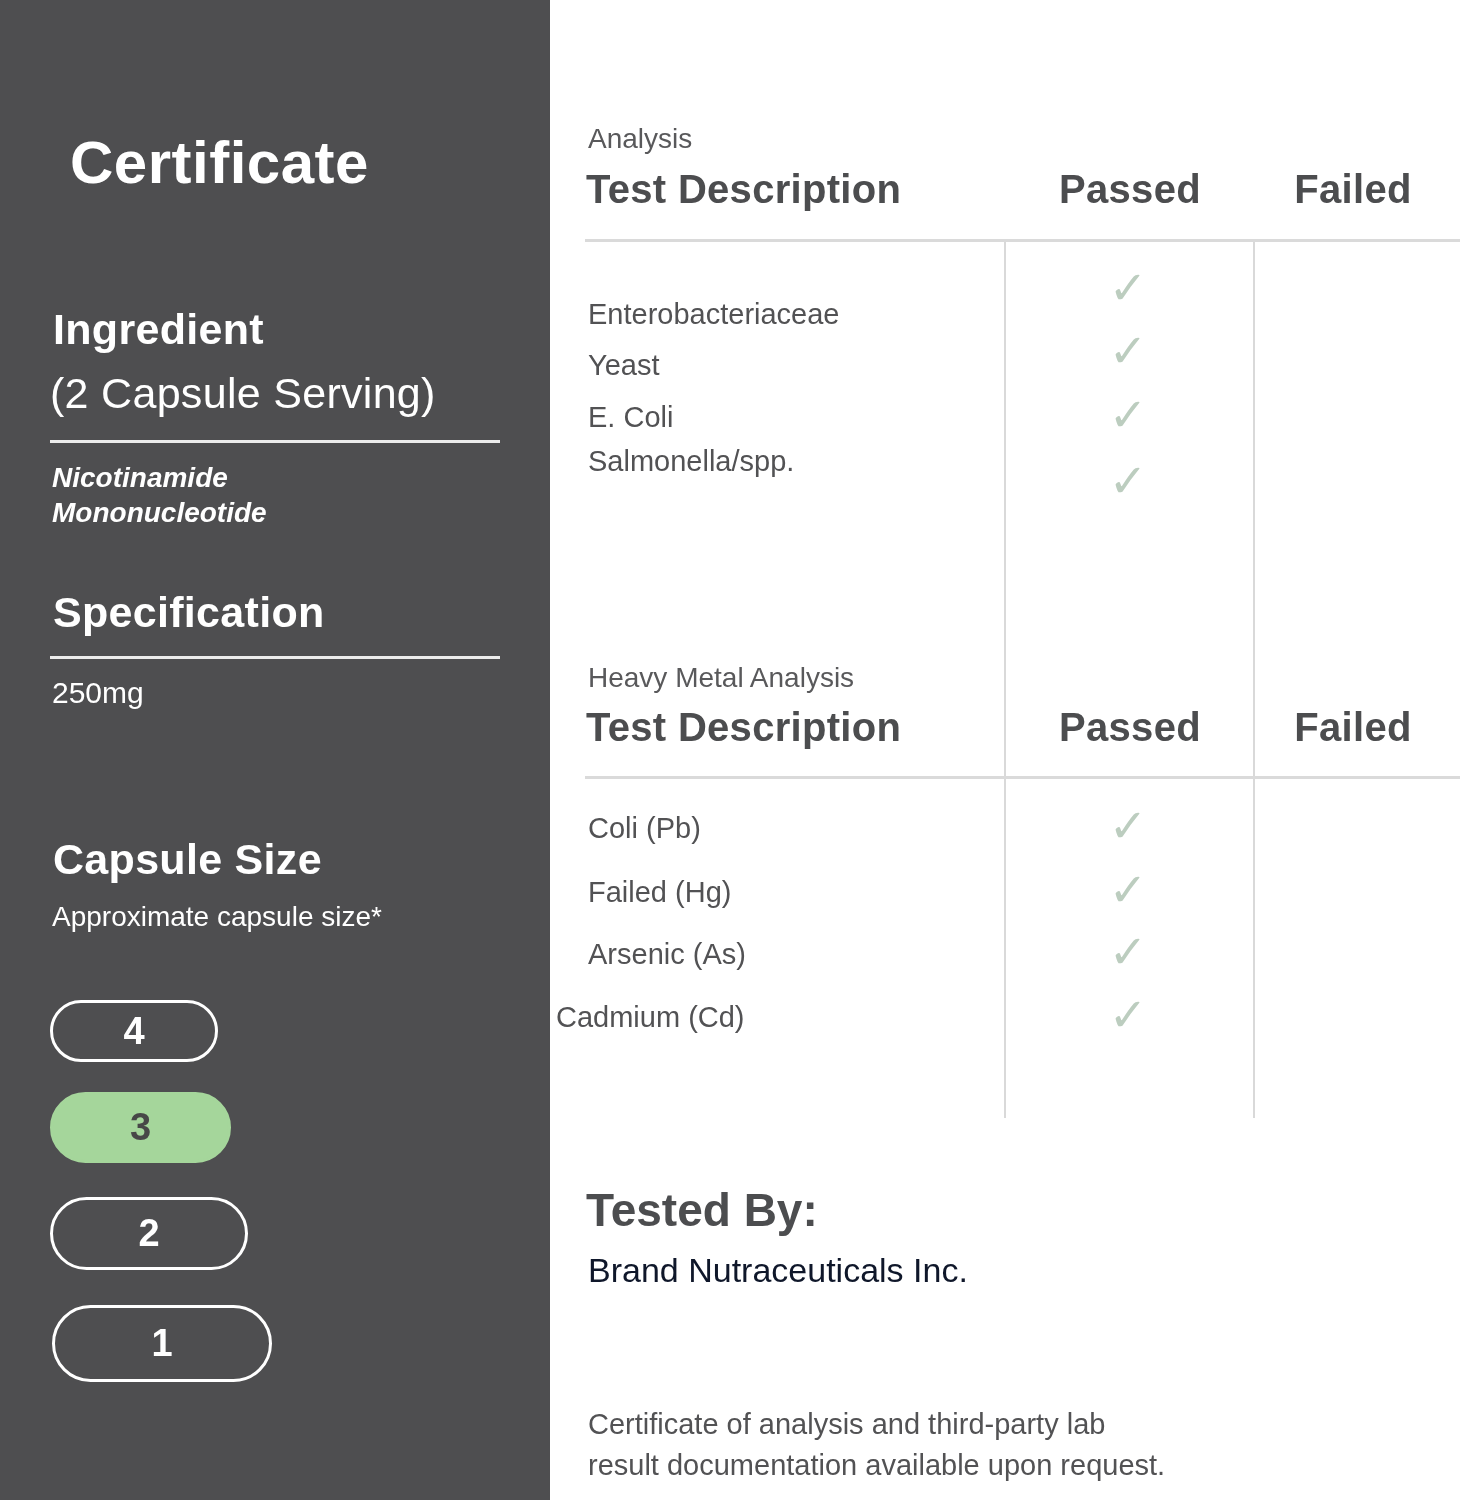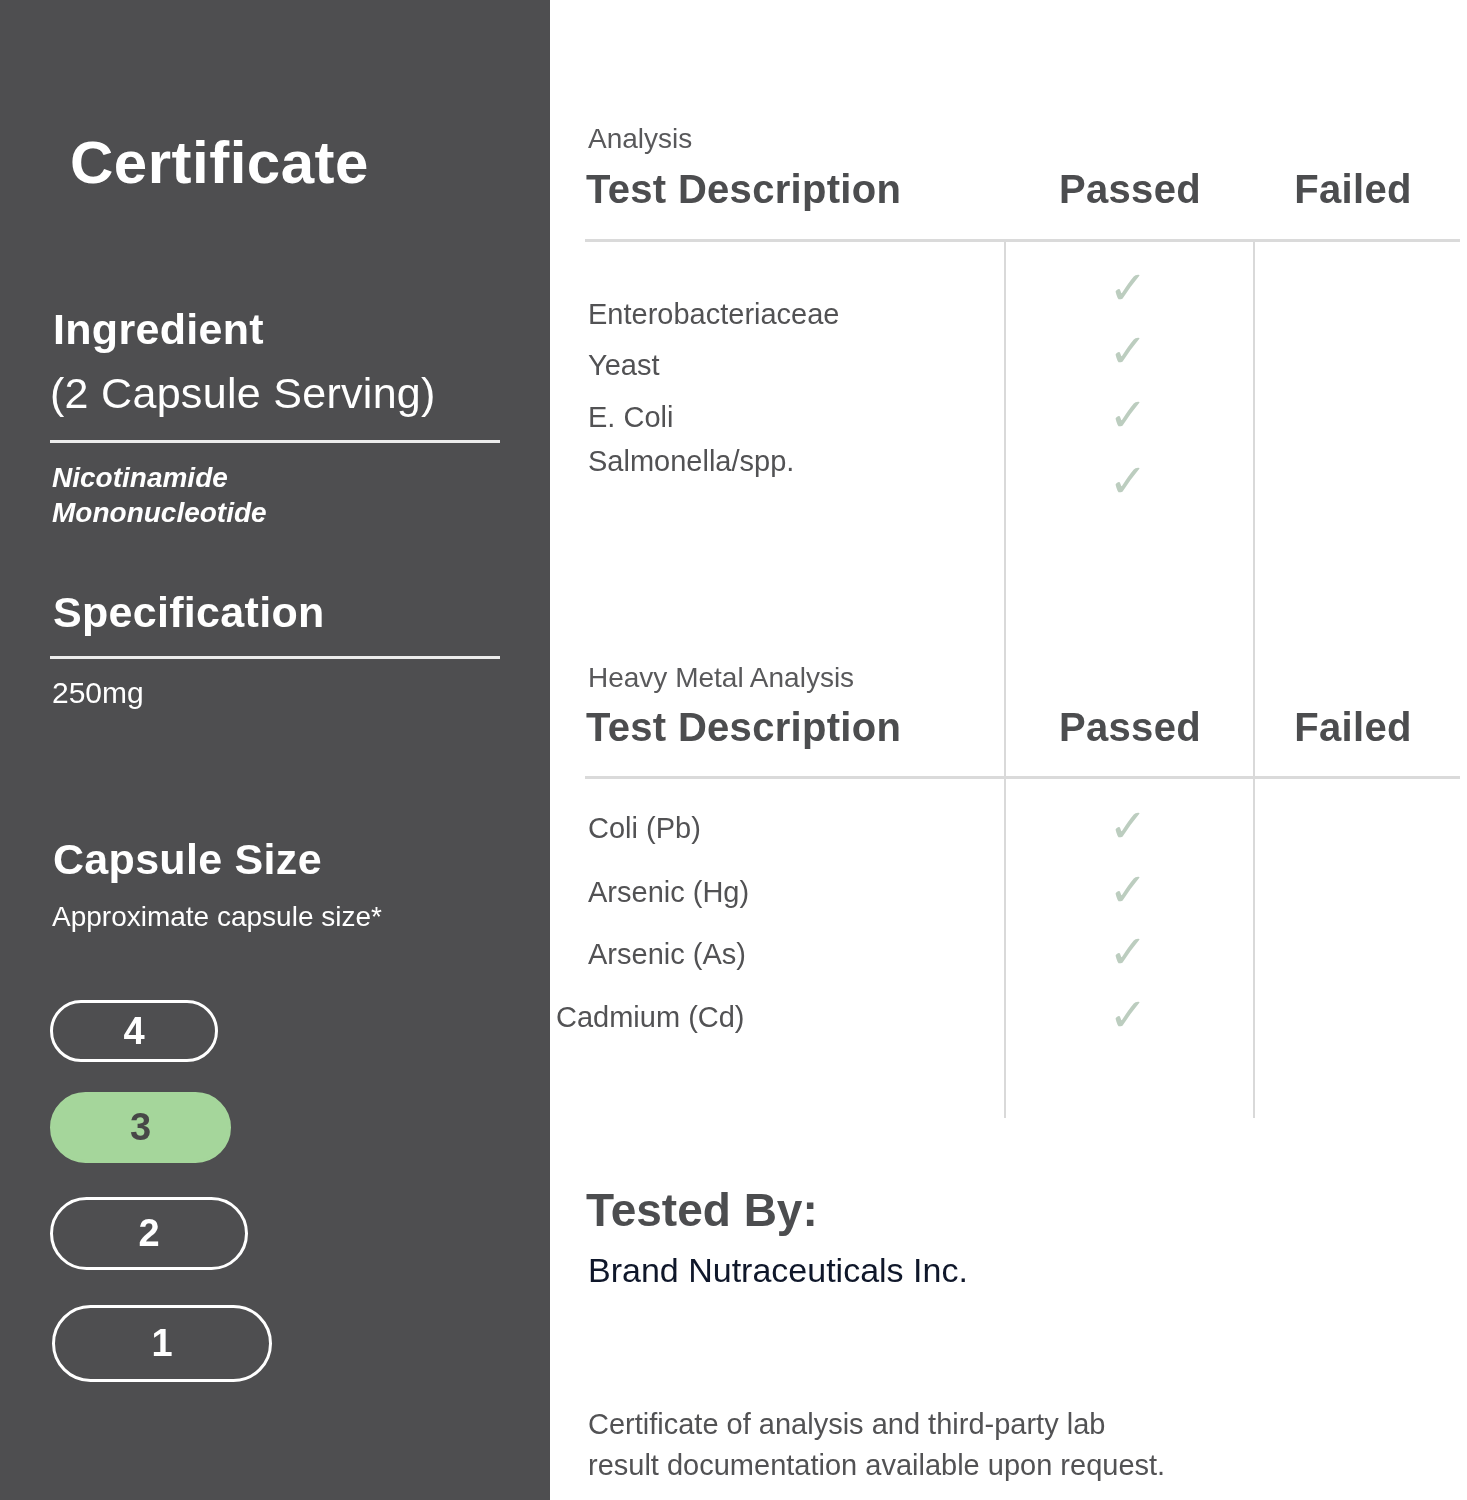--- a/index.html
+++ b/index.html
@@ -108,21 +108,21 @@
     <div class="abs section-label" style="left:588px;top:662px;">Heavy Metal Analysis</div>
     <div class="abs col-header" style="left:586px;top:705px;">Test Description</div>
     <div class="abs col-header center-x" style="left:1130px;top:705px;">Passed</div>
     <div class="abs col-header center-x" style="left:1353px;top:705px;">Failed</div>
 
     <div class="hline" style="left:585px;top:776px;width:875px;"></div>
 
     <div class="abs row-label" style="left:588px;top:812px;">Coli (Pb)</div>
     <div class="abs check" style="left:1128px;top:803px;">✓</div>
 
-    <div class="abs row-label" style="left:588px;top:876px;">Arsenic (Hg)</div>
+    <div class="abs row-label" style="left:588px;top:876px;">Failed (Hg)</div>
     <div class="abs check" style="left:1128px;top:867px;">✓</div>
 
     <div class="abs row-label" style="left:588px;top:938px;">Arsenic (As)</div>
     <div class="abs check" style="left:1128px;top:929px;">✓</div>
 
     <div class="abs row-label" style="left:556px;top:1001px;">Cadmium (Cd)</div>
     <div class="abs check" style="left:1128px;top:992px;">✓</div>
 
     <h2 class="abs tested-h" style="left:586px;top:1183px;">Tested By:</h2>
     <div class="abs tested-v" style="left:588px;top:1251px;">Brand Nutraceuticals Inc.</div>

